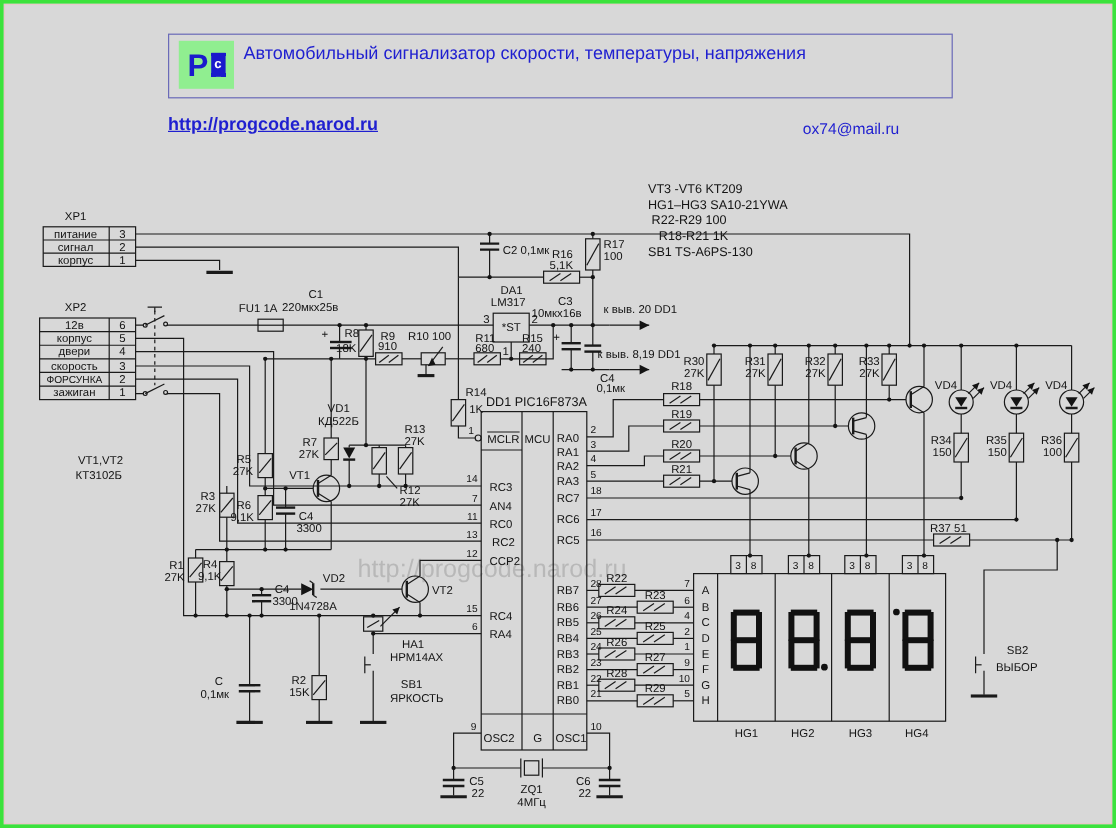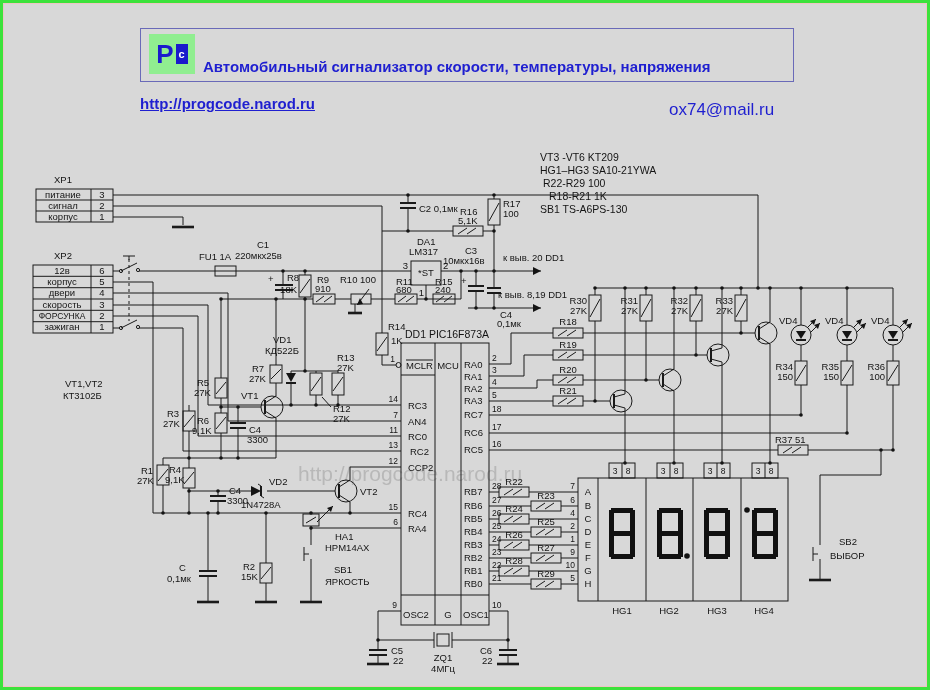--- a/index.html
+++ b/index.html
@@ -8,24 +8,24 @@
         box-shadow:inset 0 0 0 1px #efc4c4;
         font-family:"Liberation Sans",sans-serif;}
   .hdr-box{position:absolute;left:137px;top:25px;width:652px;height:52px;
         border:1px solid #6a6ab8;background:#d8d8d8;}
   .logo{position:absolute;left:8px;top:5px;width:46px;height:40px;background:#90ee90;
         display:flex;align-items:center;justify-content:center;gap:2px;}
   .logo-p{color:#1a1acc;font-weight:bold;font-size:26px;line-height:1;}
   .logo-chip{display:inline-block;background:#1a1acc;color:#fff;font-size:11px;font-weight:bold;
         padding:1px 3px;border-top:3px dotted #1a1acc;border-bottom:3px dotted #1a1acc;}
   .hdr-title{position:absolute;left:62px;top:6px;width:585px;color:#1f1fd0;
-        font-size:15px;font-weight:bold;line-height:20px;margin-top:22px;}
+        font-size:15px;font-weight:normal;line-height:20px;}
   .site-link{position:absolute;left:137px;top:92px;color:#1f1fd0;font-size:15px;
         font-weight:bold;text-decoration:underline;}
-  .email{position:absolute;left:666px;top:97px;color:#1f1fd0;font-size:17px;}
+  .email{position:absolute;left:666px;top:97px;color:#1f1fd0;font-size:13px;}
   svg{position:absolute;left:0;top:0;}
   .w{stroke:#1a1a1a;stroke-width:1;fill:none;}
   .w2{stroke:#1a1a1a;stroke-width:2;fill:none;}
   .gnd{stroke:#1a1a1a;stroke-width:2.6;}
   .dash{stroke:#1a1a1a;stroke-width:1;fill:none;stroke-dasharray:3,3;}
   .t{font-family:"Liberation Sans",sans-serif;fill:#141414;}
   .s9{font-size:9.5px;}
   .s8{font-size:8.5px;}
   .s10{font-size:10.5px;}
   .mid{text-anchor:middle;}

